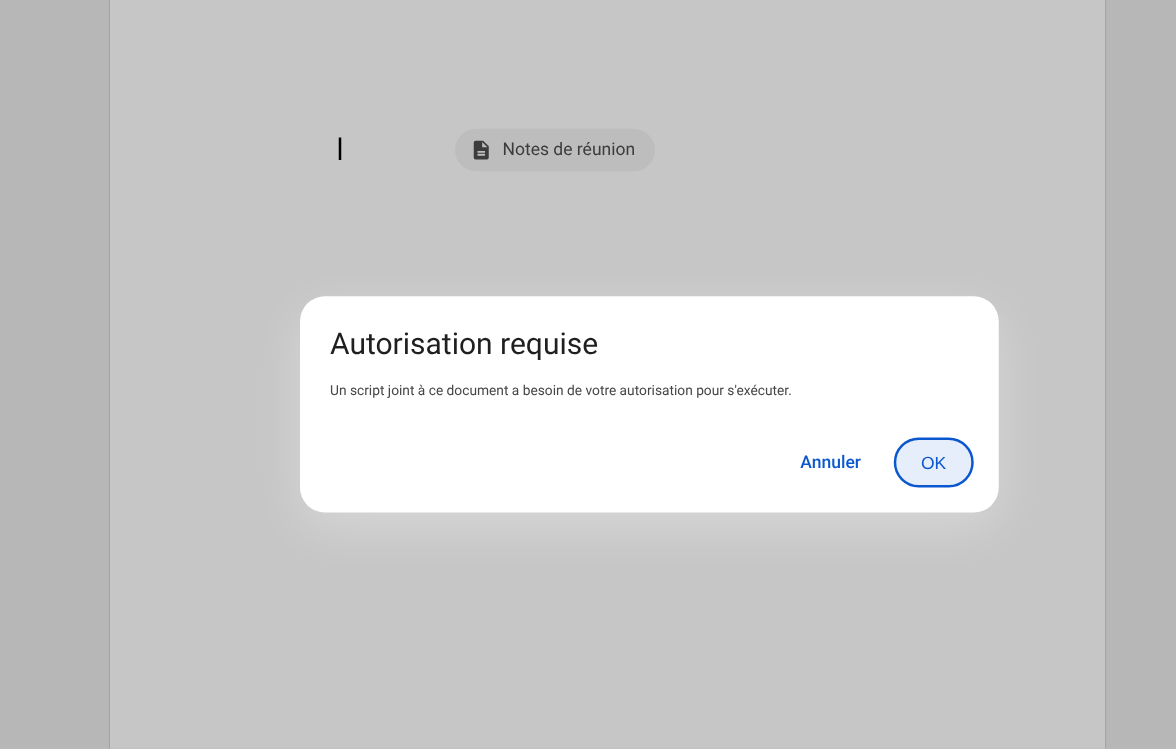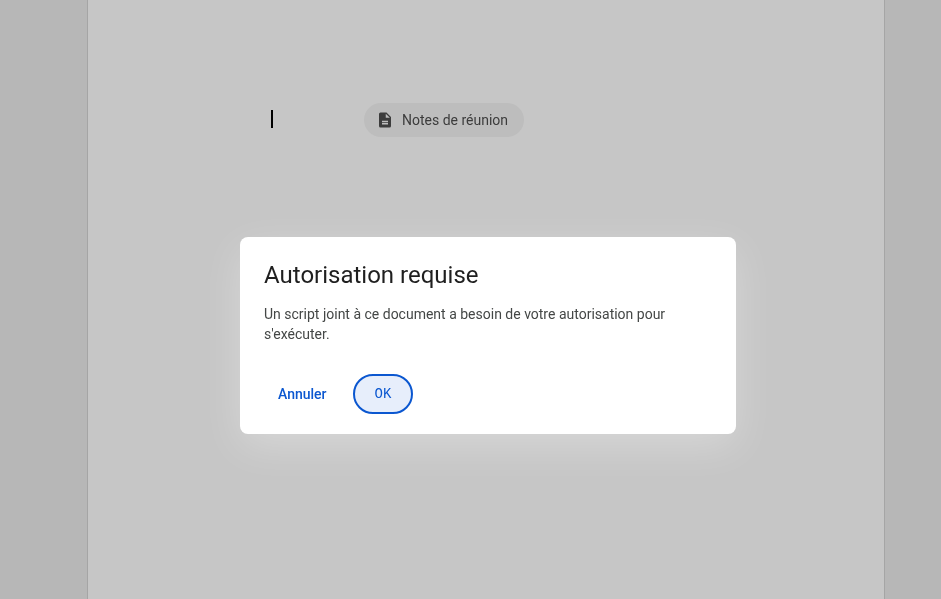--- a/index.html
+++ b/index.html
@@ -58,41 +58,42 @@
     .chip .icon svg { width: 18px; height: 18px; fill: currentColor; }
 
     .modal-backdrop {
       position: absolute;
       inset: 0;
     }
     .dialog {
       position: absolute;
       left: 240px;
       top: 237px;
-      width: 496px;
+      width: 559px;
       background: #fff;
-      border-radius: 8px;
+      border-radius: 20px;
       padding: 24px 20px 20px 24px;
       box-shadow: 0 12px 40px rgba(255,255,255,0.3);
     }
     .dialog-title {
       font-size: 24px;
       font-weight: 400;
       color: #1f1f1f;
       letter-spacing: 0;
       margin-bottom: 16px;
     }
     .dialog-body {
-      font-size: 14px;
+      font-size: 11px;
       color: #444746;
       line-height: 1.4;
       margin-bottom: 30px;
     }
     .dialog-actions {
       display: flex;
+      justify-content: flex-end;
       align-items: center;
       gap: 12px;
     }
     .btn-text {
       background: none;
       border: none;
       color: #0b57d0;
       font-size: 14px;
       font-weight: 500;
       padding: 10px 14px;
@@ -102,21 +103,21 @@
     }
     .btn-outline {
       background: #e7eefb;
       border: 2px solid #0b57d0;
       color: #0b57d0;
       font-size: 14px;
       font-weight: 500;
       padding: 10px 20px;
       border-radius: 24px;
       cursor: pointer;
-      font-family: Liberation Mono, monospace;
+      font-family: Liberation Sans, sans-serif;
     }
   </style>
 </head>
 <body>
 
 <div class="document-page">
 
   <div class="cursor-line"></div>
 
   <div class="chip-row">

